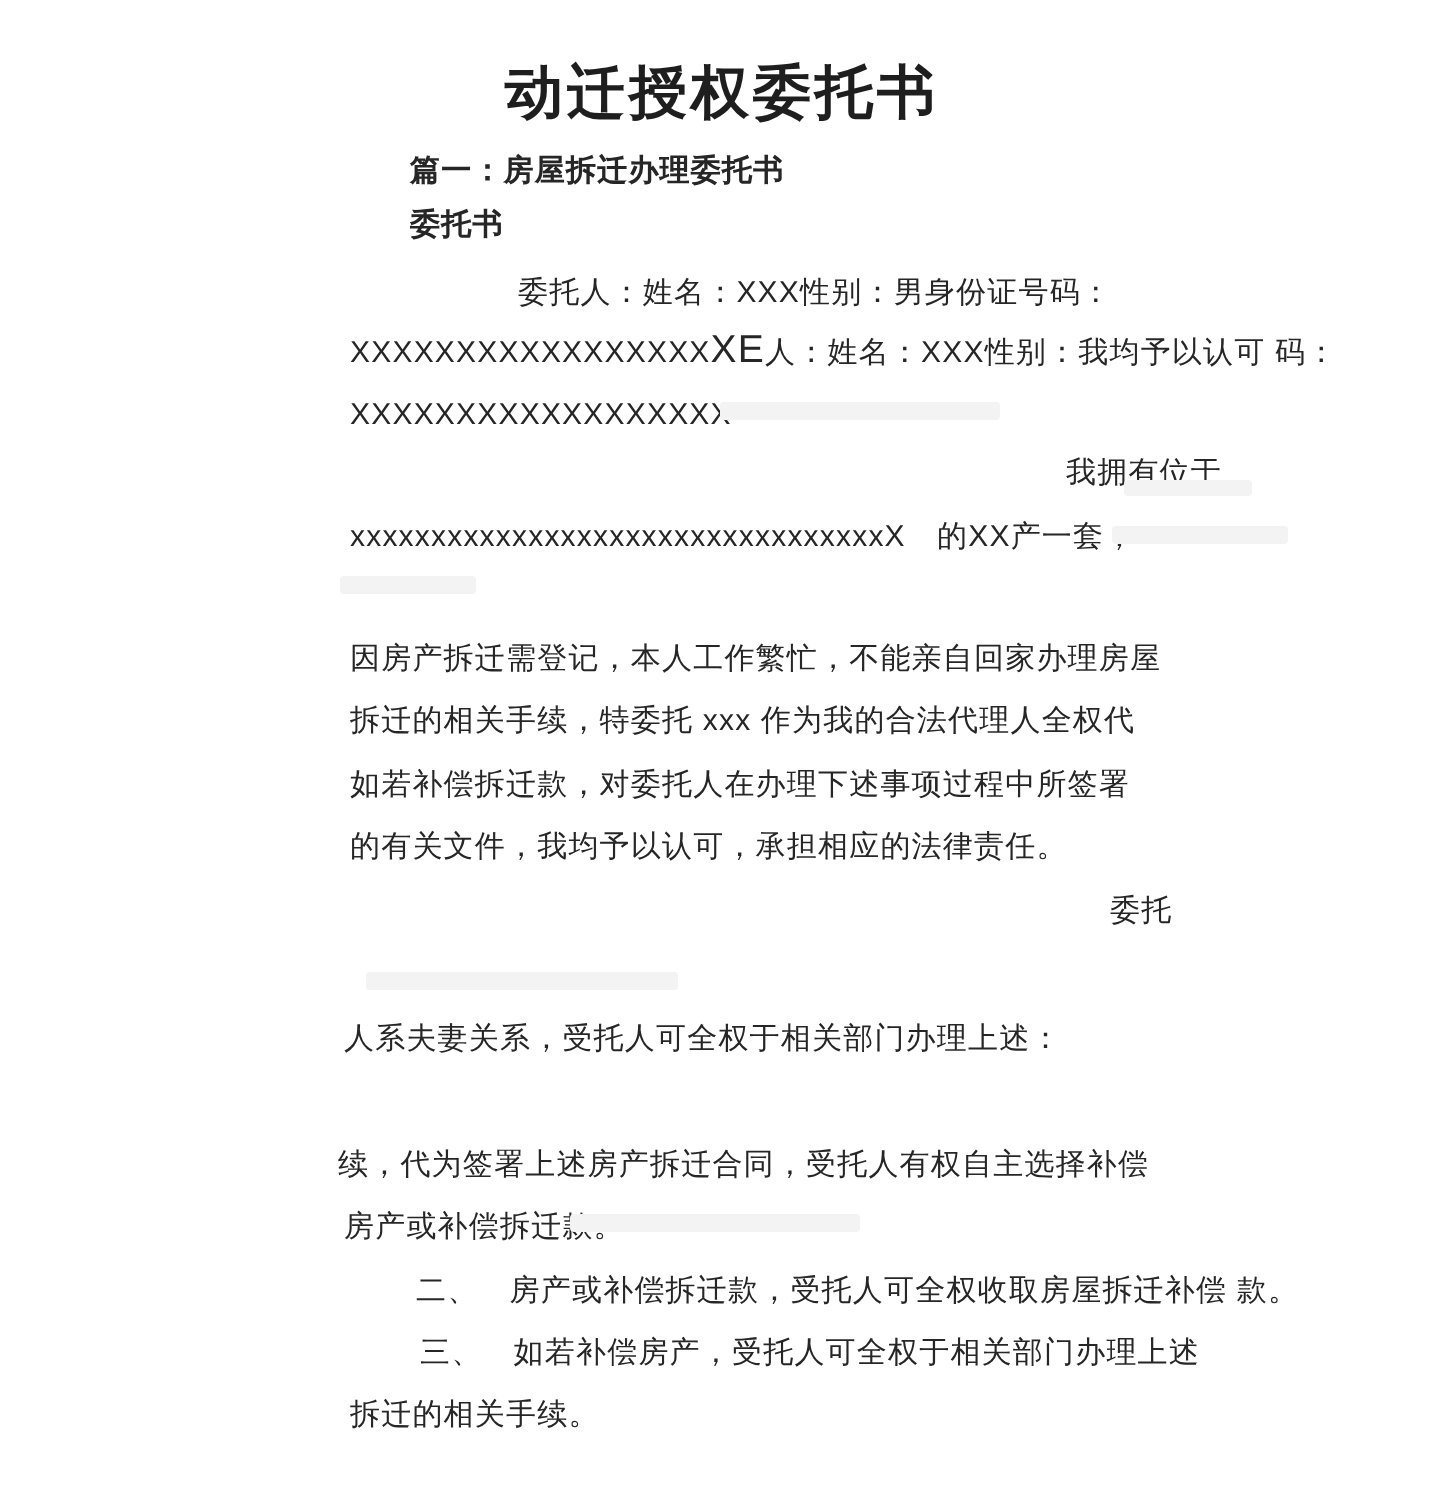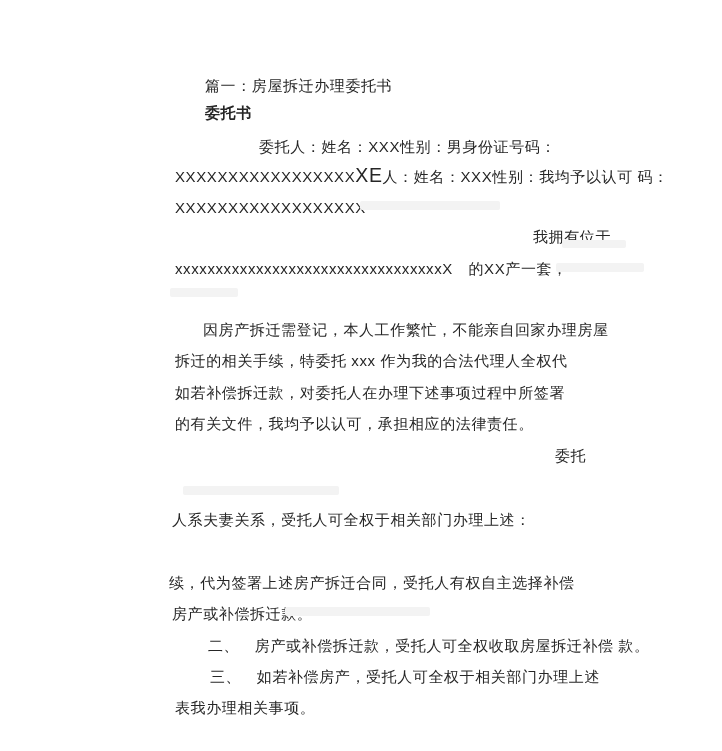--- a/index.html
+++ b/index.html
@@ -29,69 +29,70 @@
     white-space: pre;
   }
   .ln {
     position: absolute;
     font-size: 15px;
     line-height: 17px;
     letter-spacing: 0.6px;
     white-space: pre;
     color: #262626;
   }
-  .bold { font-weight: 400; }
+  .bold { font-weight: 700; }
   .semi { font-weight: 700; }
   .big-x {
     font-size: 19.5px;
     line-height: 15px;
   }
   .faint {
     position: absolute;
     height: 9px;
     background: #f3f3f3;
     border-radius: 2px;
   }
 </style>
 </head>
 <body>
 
 <div class="page">
 
+  <div class="doc-title">动迁授权委托书</div>
 
   <div class="ln bold" style="top:77px; left:205px;">篇一：房屋拆迁办理委托书</div>
 
   <div class="ln semi" style="top:104px; left:205px;">委托书</div>
 
   <div class="ln" style="top:138px; left:228px;margin-left:31px;">委托人：姓名：XXX性别：男身份证号码：</div>
 
   <div class="ln" style="top:168px; left:175px;"><span>XXXXXXXXXXXXXXXXX</span><span class="big-x">XE</span><span>人：姓名：XXX性别：我均予以认可 码：</span></div>
 
   <div class="ln" style="top:199px; left:175px;">XXXXXXXXXXXXXXXXXX</div>
 
   <div class="ln" style="top:228px; left:533px;">我拥有位于</div>
 
   <div class="ln" style="top:260px; left:175px;">xxxxxxxxxxxxxxxxxxxxxxxxxxxxxxxxxX　的XX产一套，</div>
 
-  <div class="ln" style="top:321px; left:175px;margin-left:28px;">因房产拆迁需登记，本人工作繁忙，不能亲自回家办理房屋</div>
+  <div class="ln" style="top:321px; left:175px;">因房产拆迁需登记，本人工作繁忙，不能亲自回家办理房屋</div>
   <div class="ln" style="top:352px; left:175px;">拆迁的相关手续，特委托 xxx 作为我的合法代理人全权代</div>
   <div class="ln" style="top:384px; left:175px;">如若补偿拆迁款，对委托人在办理下述事项过程中所签署</div>
   <div class="ln" style="top:415px; left:175px;">的有关文件，我均予以认可，承担相应的法律责任。</div>
 
   <div class="ln" style="top:447px; left:555px;">委托</div>
 
   <div class="ln" style="top:511px; left:172px;">人系夫妻关系，受托人可全权于相关部门办理上述：</div>
 
   <div class="ln" style="top:574px; left:169px;">续，代为签署上述房产拆迁合同，受托人有权自主选择补偿</div>
   <div class="ln" style="top:605px; left:172px;">房产或补偿拆迁款。</div>
 
   <div class="ln" style="top:637px; left:208px;">二、　房产或补偿拆迁款，受托人可全权收取房屋拆迁补偿 款。</div>
 
   <div class="ln" style="top:668px; left:210px;">三、　如若补偿房产，受托人可全权于相关部门办理上述</div>
-  <div class="ln" style="top:699px; left:175px;">表我办理相关事项。</div>
+  <div class="ln" style="top:699px; left:175px;">拆迁的相关手续。</div>
 
   <div class="faint" style="top:201px; left:360px; width:140px;"></div>
   <div class="faint" style="top:240px; left:562px; width:64px; height:8px;"></div>
   <div class="faint" style="top:263px; left:556px; width:88px;"></div>
   <div class="faint" style="top:288px; left:170px; width:68px;"></div>
   <div class="faint" style="top:486px; left:183px; width:156px;"></div>
   <div class="faint" style="top:607px; left:285px; width:145px;"></div>
 
 </div>
 

